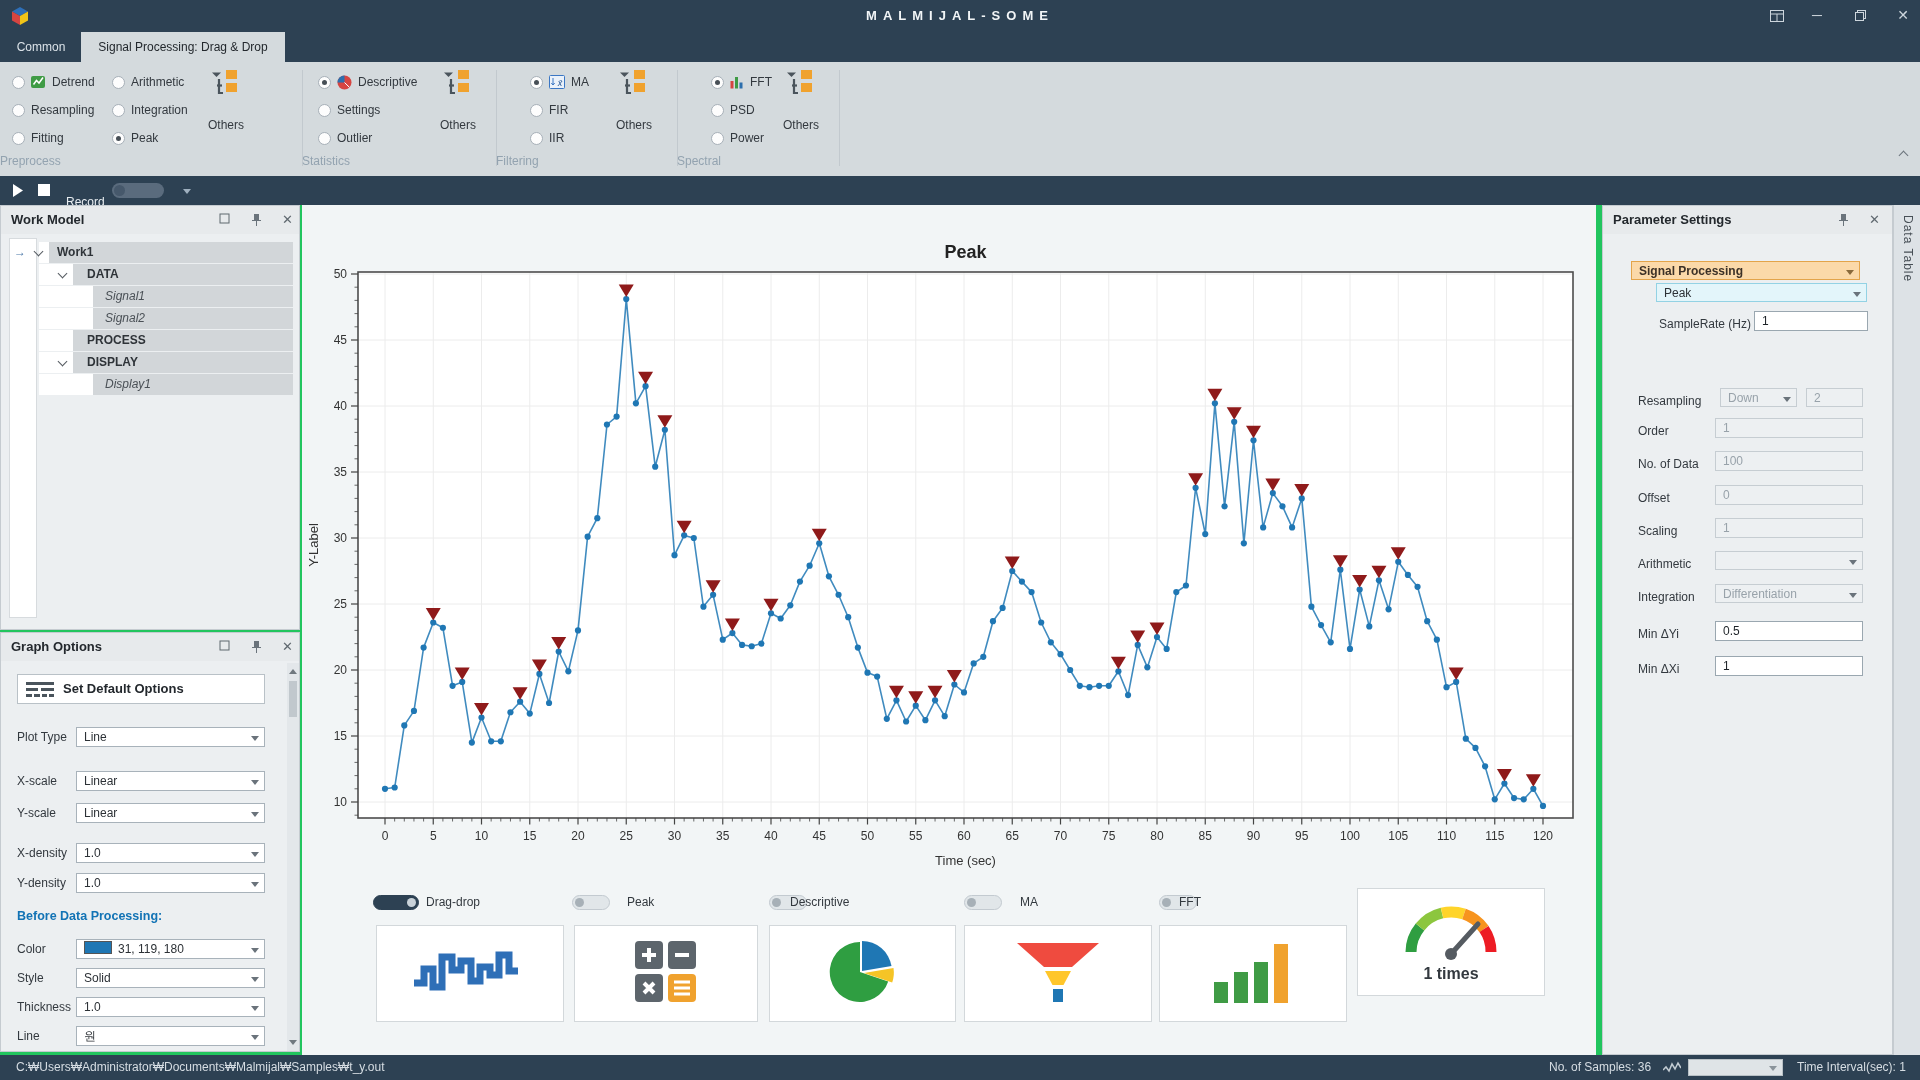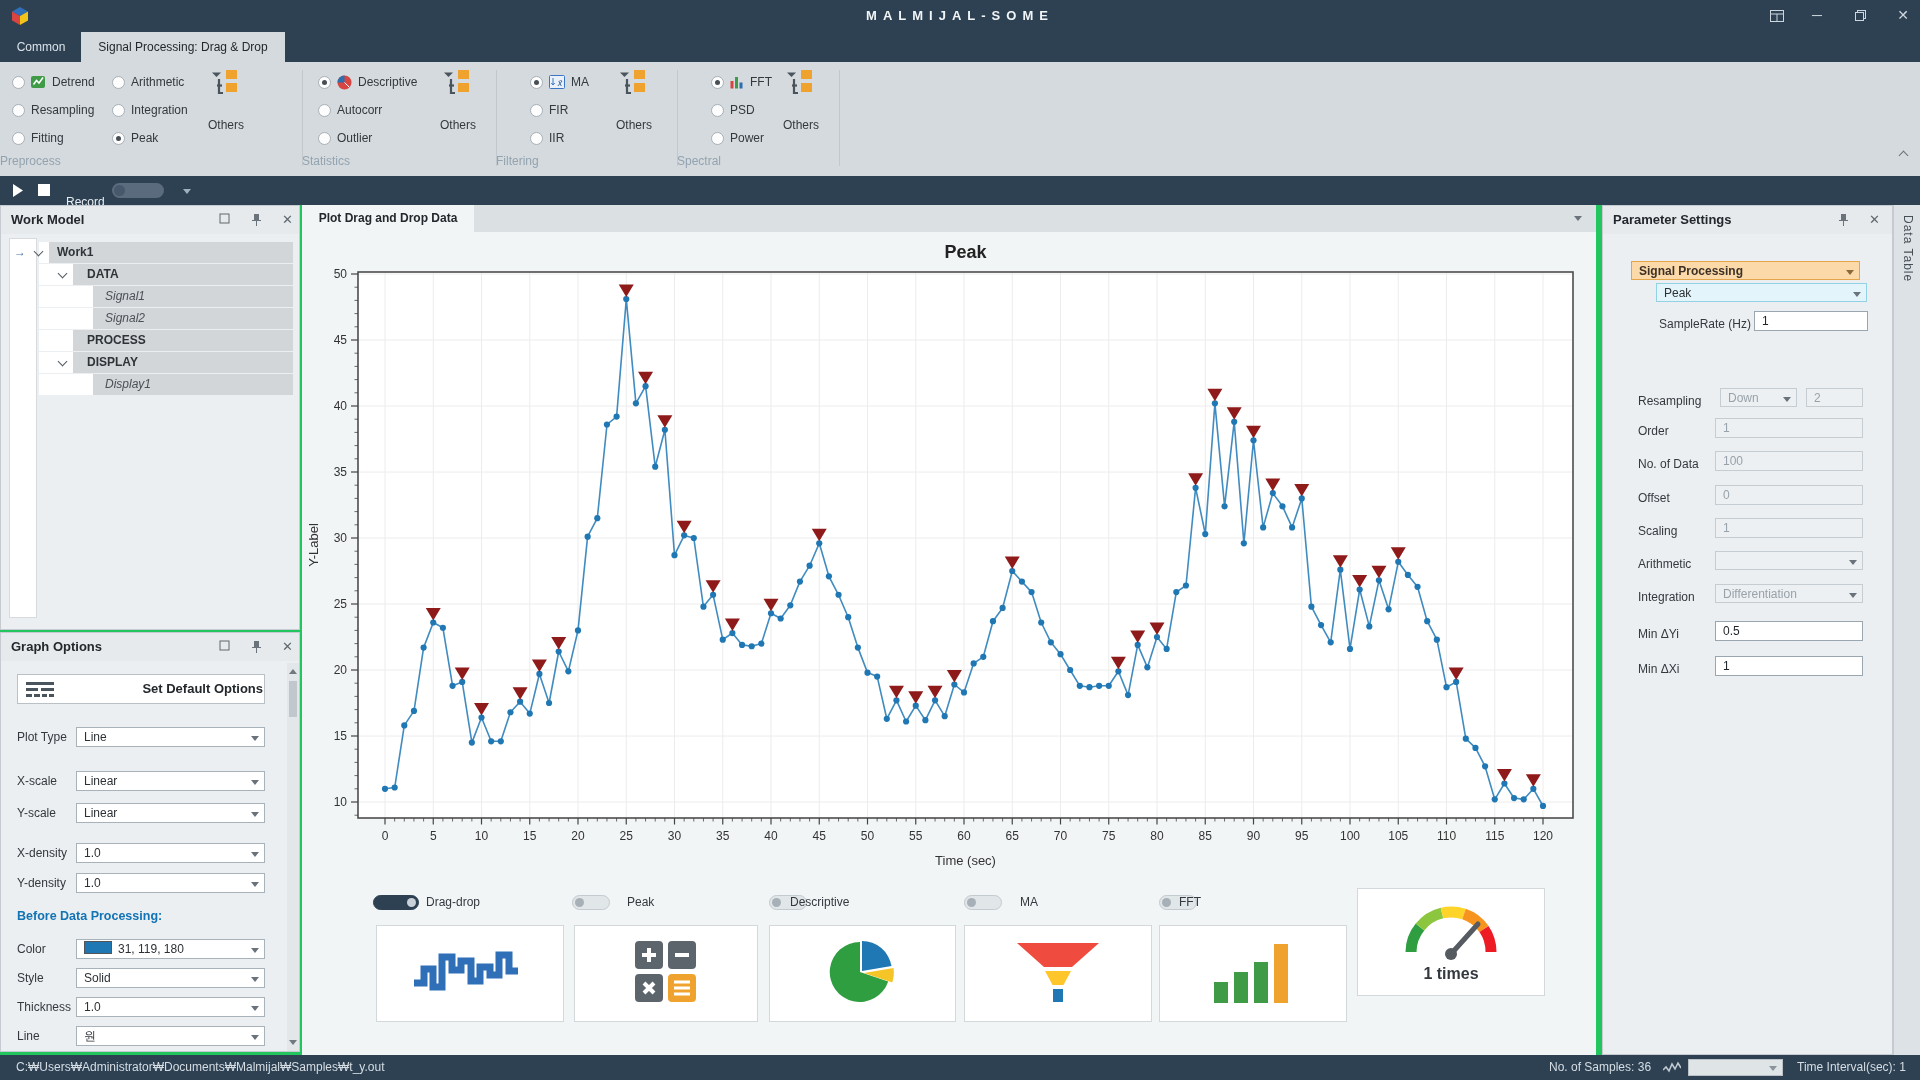--- a/index.html
+++ b/index.html
@@ -142,21 +142,21 @@
           <svg width="15" height="15" viewBox="0 0 15 15">
             <circle cx="7.5" cy="7.5" r="7" fill="#d64541"></circle>
             <path d="M7.5 7.5V.5A7 7 0 0 0 .5 7.5Z" fill="#2c6fad"></path>
             <path d="M7.5 7.5l5 4.9" stroke="#fff"></path>
           </svg>
         </span>
         <span>Descriptive</span>
       </div>
       <div class="ritem abs" style="left: 318px; top: 38px;">
         <span class="radio"></span>
-        <span>Autocorr</span>
+        <span>Settings</span>
       </div>
       <div class="ritem abs" style="left: 318px; top: 66px;">
         <span class="radio"></span>
         <span>Outlier</span>
       </div>
       <div class="others abs" style="left: 430px; top: 8px; height: 66px;">
         <div style="height: 30px;"><svg width="30" height="27">
             <path d="M1 2.5l4.5 4.5L10 2.5z" fill="#4a545c"></path>
             <rect x="15" y="0" width="11" height="9" fill="#f0a22e"></rect>
             <path d="M8 9v14h4" stroke="#4a545c" stroke-width="2.2" fill="none"></path>
@@ -301,21 +301,21 @@
     <div class="abs" style="left:16px;top:41px;width:248px;height:30px;background:#fff;border:1px solid #b9c1c7;box-sizing:border-box">
       <svg style="position:absolute;left:8px;top:6px" width="30" height="18">
         <rect x="0" y="1" width="28" height="3" fill="#4a545c"></rect>
           <rect x="0" y="7" width="12" height="3" fill="#4a545c"></rect>
           <rect x="15" y="7" width="13" height="3" fill="#4a545c"></rect>
         <rect x="0" y="13" width="6" height="3" fill="#4a545c"></rect>
           <rect x="8" y="13" width="6" height="3" fill="#4a545c"></rect>
           <rect x="16" y="13" width="5" height="3" fill="#4a545c"></rect>
           <rect x="23" y="13" width="5" height="3" fill="#4a545c"></rect>
       </svg>
-      <div style="position:absolute;left:45px;top:0;width:200px;height:28px;line-height:28px;text-align:right;font-weight:bold;font-size:13px;color:#23282d">Set Default Options</div>
+      <div style="position:absolute;left:45px;top:0;width:200px;height:28px;line-height:28px;text-align:left;font-weight:bold;font-size:13px;color:#23282d">Set Default Options</div>
     </div>
     <div id="go-fields">
         <div class="flabel" style="position: absolute; left: 16px; top: 94px;">Plot Type</div>
         <div class="combo" style="left: 75px; top: 94px; width: 189px; height: 20px;"><span>Line</span><span class="car"></span></div>
         <div class="flabel" style="position: absolute; left: 16px; top: 138px;">X-scale</div>
         <div class="combo" style="left: 75px; top: 138px; width: 189px; height: 20px;"><span>Linear</span><span class="car"></span></div>
         <div class="flabel" style="position: absolute; left: 16px; top: 170px;">Y-scale</div>
         <div class="combo" style="left: 75px; top: 170px; width: 189px; height: 20px;"><span>Linear</span><span class="car"></span></div>
         <div class="flabel" style="position: absolute; left: 16px; top: 210px;">X-density</div>
         <div class="combo" style="left: 75px; top: 210px; width: 189px; height: 20px;"><span>1.0</span><span class="car"></span></div>
@@ -333,24 +333,20 @@
       </div>
 
     <div class="abs" style="left:286px;top:30px;width:12px;height:388px;background:#e3e7ea">
       <div class="scrl" style="left:2px;top:6px;border-bottom:5px solid #70797f"></div>
       <div class="scrl" style="left:2px;bottom:6px;border-top:5px solid #70797f"></div>
       <div class="abs" style="left:2px;top:18px;width:8px;height:36px;background:#c1c8cd"></div>
     </div>
   </div>
 
   <div class="abs" id="center">
-    <div id="plot-tabstrip">
-      <div id="plot-tab">Plot Drag and Drop Data</div>
-      <div class="abs" style="left:1272px;top:11px;width:0;height:0;border-left:4px solid transparent;border-right:4px solid transparent;border-top:5px solid #6a737b"></div>
-    </div>
     <svg class="abs" id="chart-svg" style="left:0;top:27px;background:#f2f5f6" width="1294" height="662">
         <rect x="56" y="40" width="1215" height="546" fill="#ffffff"></rect>
         <line x1="83" y1="40" x2="83" y2="586" stroke="#ececec"></line>
         <line x1="131.25" y1="40" x2="131.25" y2="586" stroke="#ececec"></line>
         <line x1="179.5" y1="40" x2="179.5" y2="586" stroke="#ececec"></line>
         <line x1="227.75" y1="40" x2="227.75" y2="586" stroke="#ececec"></line>
         <line x1="276" y1="40" x2="276" y2="586" stroke="#ececec"></line>
         <line x1="324.25" y1="40" x2="324.25" y2="586" stroke="#ececec"></line>
         <line x1="372.5" y1="40" x2="372.5" y2="586" stroke="#ececec"></line>
         <line x1="420.75" y1="40" x2="420.75" y2="586" stroke="#ececec"></line>

